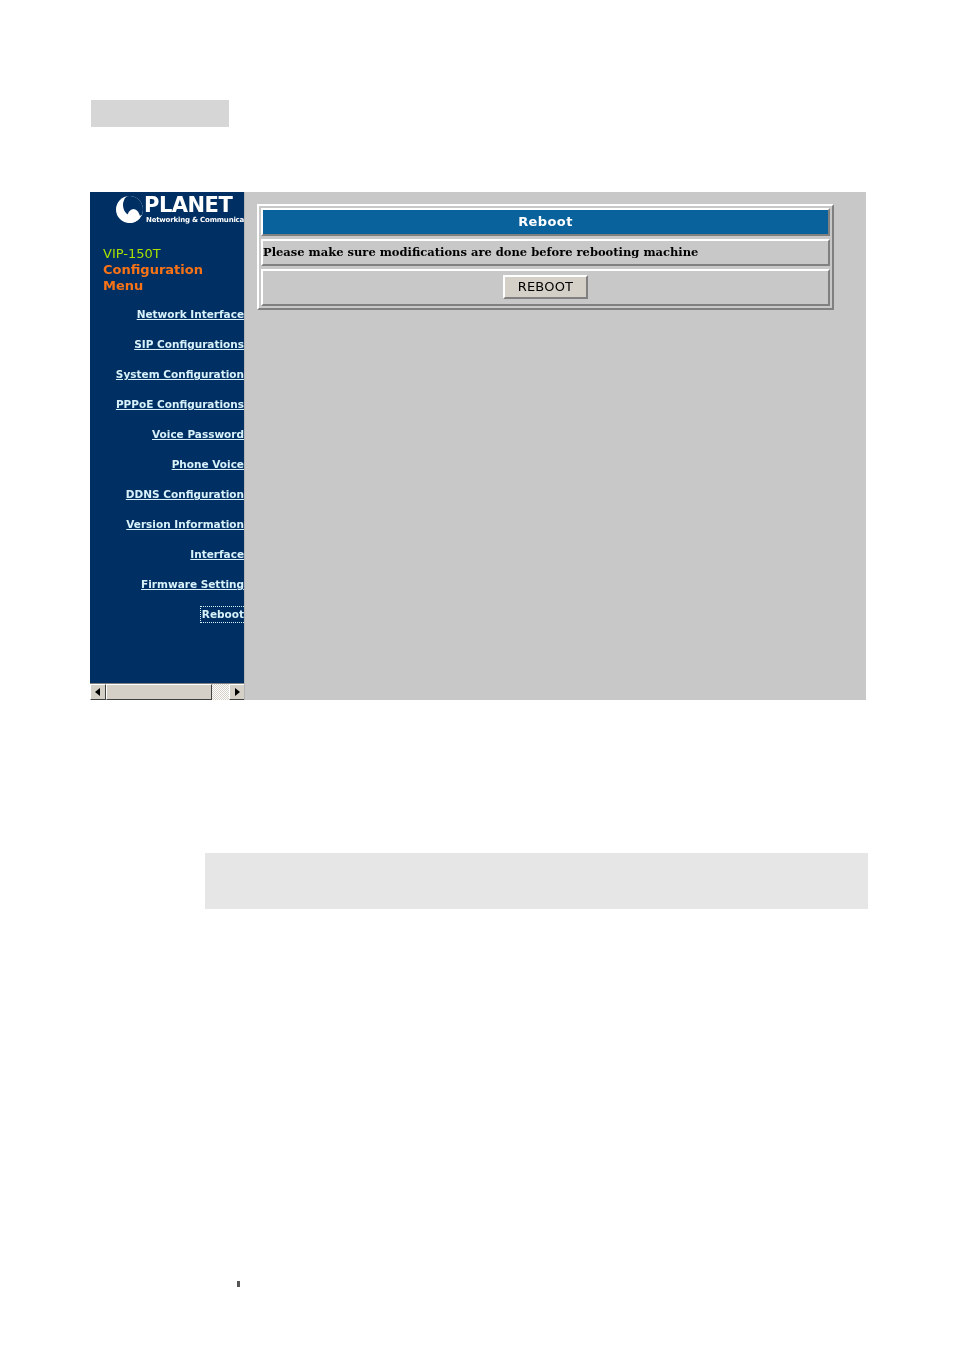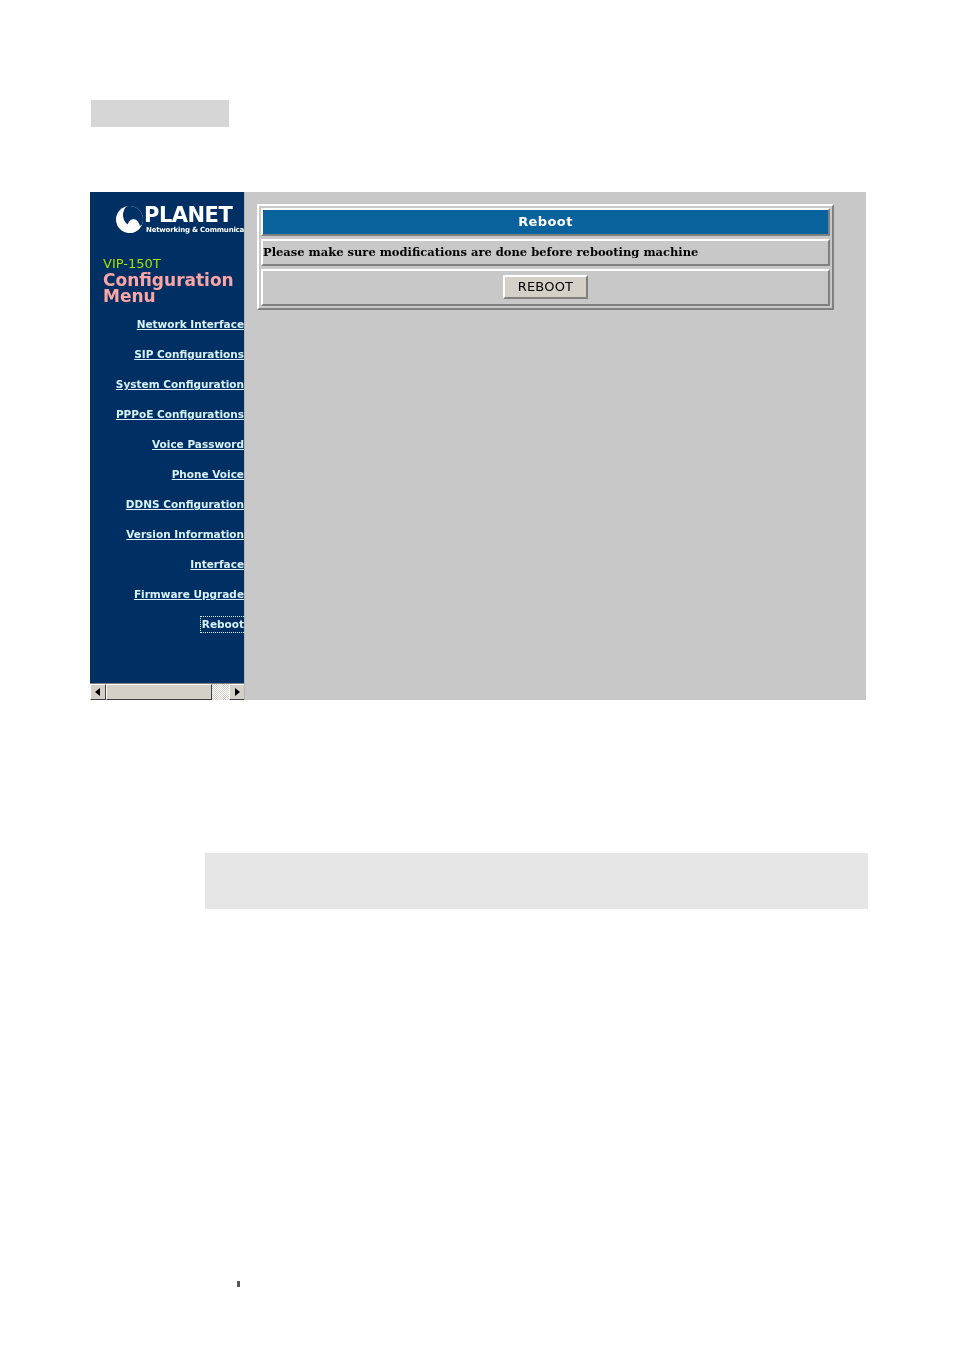--- a/index.html
+++ b/index.html
@@ -49,21 +49,21 @@
   .nav-frame {
     width: 155px;
     height: 508px;
     background: #003063;
     box-sizing: border-box;
     position: relative;
     border-right: 1px solid #b4b4b4;
     overflow: hidden;
   }
   .nav-inner {
-    padding: 10px 0 0 13px;
+    padding: 0 0 0 13px;
     height: 477px;
     box-sizing: border-box;
   }
 
   
   .logo {
     position: relative;
     width: 128px;
     height: 38px;
     margin-bottom: 16px;
@@ -130,22 +130,22 @@
     font-weight: normal;
     font-size: 13px;
     color: #a8e000;
     line-height: 16px;
     letter-spacing: 0px;
     margin-bottom: 0px;
   }
   .model-sub {
     font-family: "DejaVu Sans", sans-serif;
     font-weight: bold;
-    font-size: 17px;
-    color: #fca5a5;
+    font-size: 13px;
+    color: #f97316;
     line-height: 16px;
     margin-bottom: 12px;
   }
 
   
   .menu-list {
     list-style: none;
     margin: 0;
     padding: 0;
     text-align: right;
@@ -341,21 +341,21 @@
         <li>
           <a class="menu-link">DDNS Configuration</a>
         </li>
         <li>
           <a class="menu-link">Version Information</a>
         </li>
         <li>
           <a class="menu-link">Interface</a>
         </li>
         <li>
-          <a class="menu-link">Firmware Upgrade</a>
+          <a class="menu-link">Firmware Setting</a>
         </li>
         <li>
           <a class="menu-link active">Reboot</a>
         </li>
       </ul>
     </div>
 
     <div class="hscroll">
       <div class="sb-btn left">
         <span class="arrow"></span>

